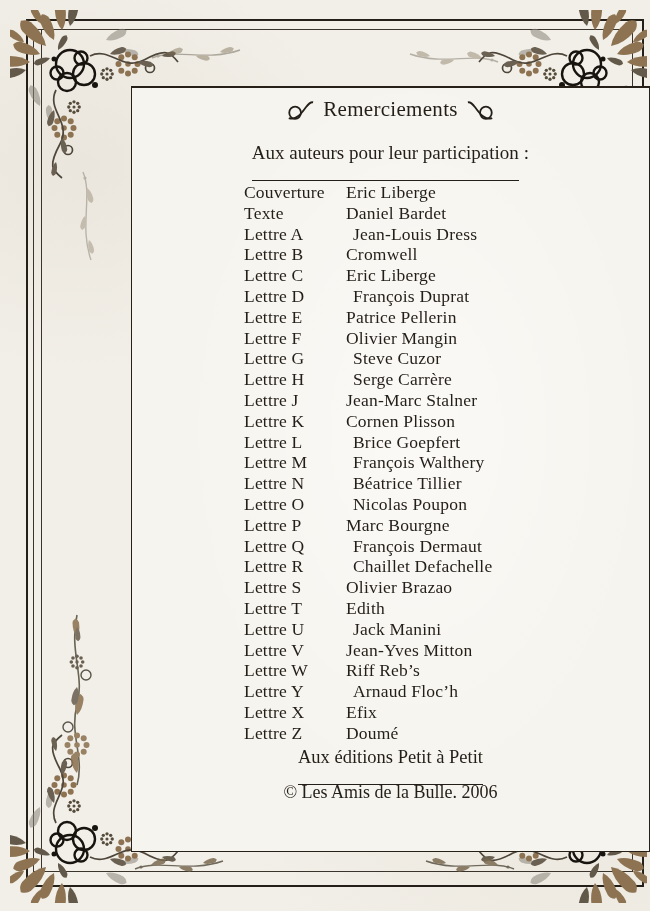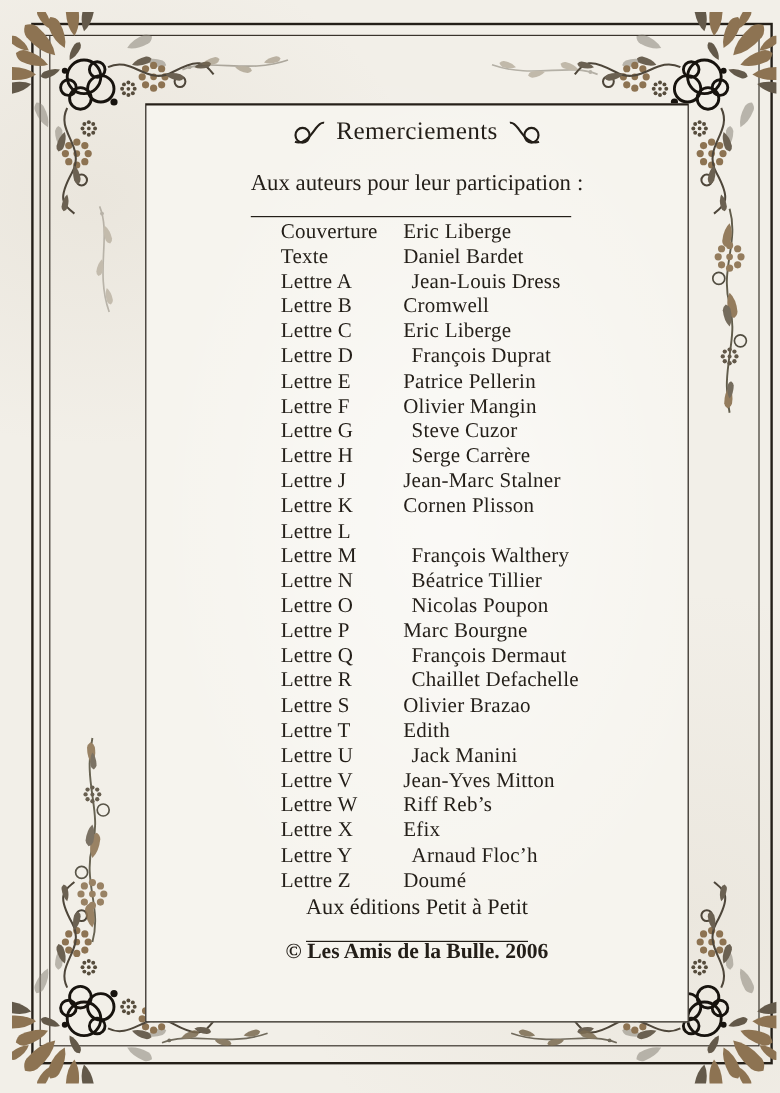--- a/index.html
+++ b/index.html
@@ -18,21 +18,21 @@
       radial-gradient(ellipse 300px 600px at 50% 50%, rgba(255,255,255,.25), transparent 70%);
     color:#231e18;
   }
   
   .rule{position:absolute;pointer-events:none;}
   .rule-outer{top:19px;left:26px;right:6px;bottom:24px;border:2px solid #241f18;}
   .rule-mid{top:29px;left:33px;right:17px;bottom:39px;border:1px solid #3a342c;}
   .rule-left-extra{top:30px;bottom:40px;left:41px;width:1px;background:#3a342c;}
   
   .content-frame{
-    position:absolute;left:121px;top:86px;width:453px;height:766px;
+    position:absolute;left:131px;top:86px;width:519px;height:766px;
     border:1.6px solid #262019;border-top-width:2.4px;
     background:#f6f4ee;
     background-image:radial-gradient(ellipse 320px 500px at 55% 45%, rgba(255,255,255,.5), transparent 75%);
     box-sizing:border-box;
     text-align:center;
   }
   .title-row{
     margin-top:9px;
     display:flex;align-items:center;justify-content:center;gap:9px;
     font-size:21px;letter-spacing:.3px;
@@ -44,21 +44,21 @@
   .subtitle-colon{margin-left:5px;}
   .credits{margin-top:18px;text-align:left;}
   .credit-row{
     display:flex;margin-left:112px;
     font-size:17.5px;line-height:20.8px;letter-spacing:.2px;
   }
   .credit-role{width:102px;flex:0 0 auto;}
   .credit-name{flex:1;}
   .credit-row.indent .credit-name{padding-left:7px;}
   .publisher-row{margin-top:3px;font-size:18.5px;}
-  .copyright-row{margin-top:14px;font-size:18px;font-weight:bold;}
+  .copyright-row{margin-top:14px;font-size:18px;}
   
   .orn{position:absolute;pointer-events:none;}
   .orn-corner{width:170px;height:170px;}
   .orn-tl{left:10px;top:10px;}
   .orn-tr{right:3px;top:10px;transform:scaleX(-1);}
   .orn-bl{left:10px;bottom:8px;transform:scaleY(-1);}
   .orn-br{right:3px;bottom:8px;transform:scale(-1,-1);}
   .orn-strip{width:42px;height:175px;}
   .strip-right{left:587px;top:172px;opacity:.92;}
   .strip-left{left:56px;top:612px;opacity:.88;transform:scaleY(-1);}
@@ -277,20 +277,21 @@
       <div class="credit-row">
           <span class="credit-role">Lettre J</span>
           <span class="credit-name">Jean-Marc Stalner</span>
         </div>
       <div class="credit-row">
           <span class="credit-role">Lettre K</span>
           <span class="credit-name">Cornen Plisson</span>
         </div>
       <div class="credit-row indent">
           <span class="credit-role">Lettre L</span>
+          <span class="credit-name">Brice Goepfert</span>
         </div>
       <div class="credit-row indent">
           <span class="credit-role">Lettre M</span>
           <span class="credit-name">François Walthery</span>
         </div>
       <div class="credit-row indent">
           <span class="credit-role">Lettre N</span>
           <span class="credit-name">Béatrice Tillier</span>
         </div>
       <div class="credit-row indent">
@@ -322,27 +323,27 @@
           <span class="credit-name">Jack Manini</span>
         </div>
       <div class="credit-row">
           <span class="credit-role">Lettre V</span>
           <span class="credit-name">Jean-Yves Mitton</span>
         </div>
       <div class="credit-row">
           <span class="credit-role">Lettre W</span>
           <span class="credit-name">Riff Reb’s</span>
         </div>
+      <div class="credit-row indent">
+          <span class="credit-role">Lettre Y</span>
+          <span class="credit-name">Arnaud Floc’h</span>
+        </div>
       <div class="credit-row">
           <span class="credit-role">Lettre X</span>
           <span class="credit-name">Efix</span>
-        </div>
-      <div class="credit-row indent">
-          <span class="credit-role">Lettre Y</span>
-          <span class="credit-name">Arnaud Floc’h</span>
         </div>
       <div class="credit-row">
           <span class="credit-role">Lettre Z</span>
           <span class="credit-name">Doumé</span>
         </div>
     </div>
 
     <div class="publisher-row">
       <span class="u">Aux éditions Petit à Petit</span>
     </div>

